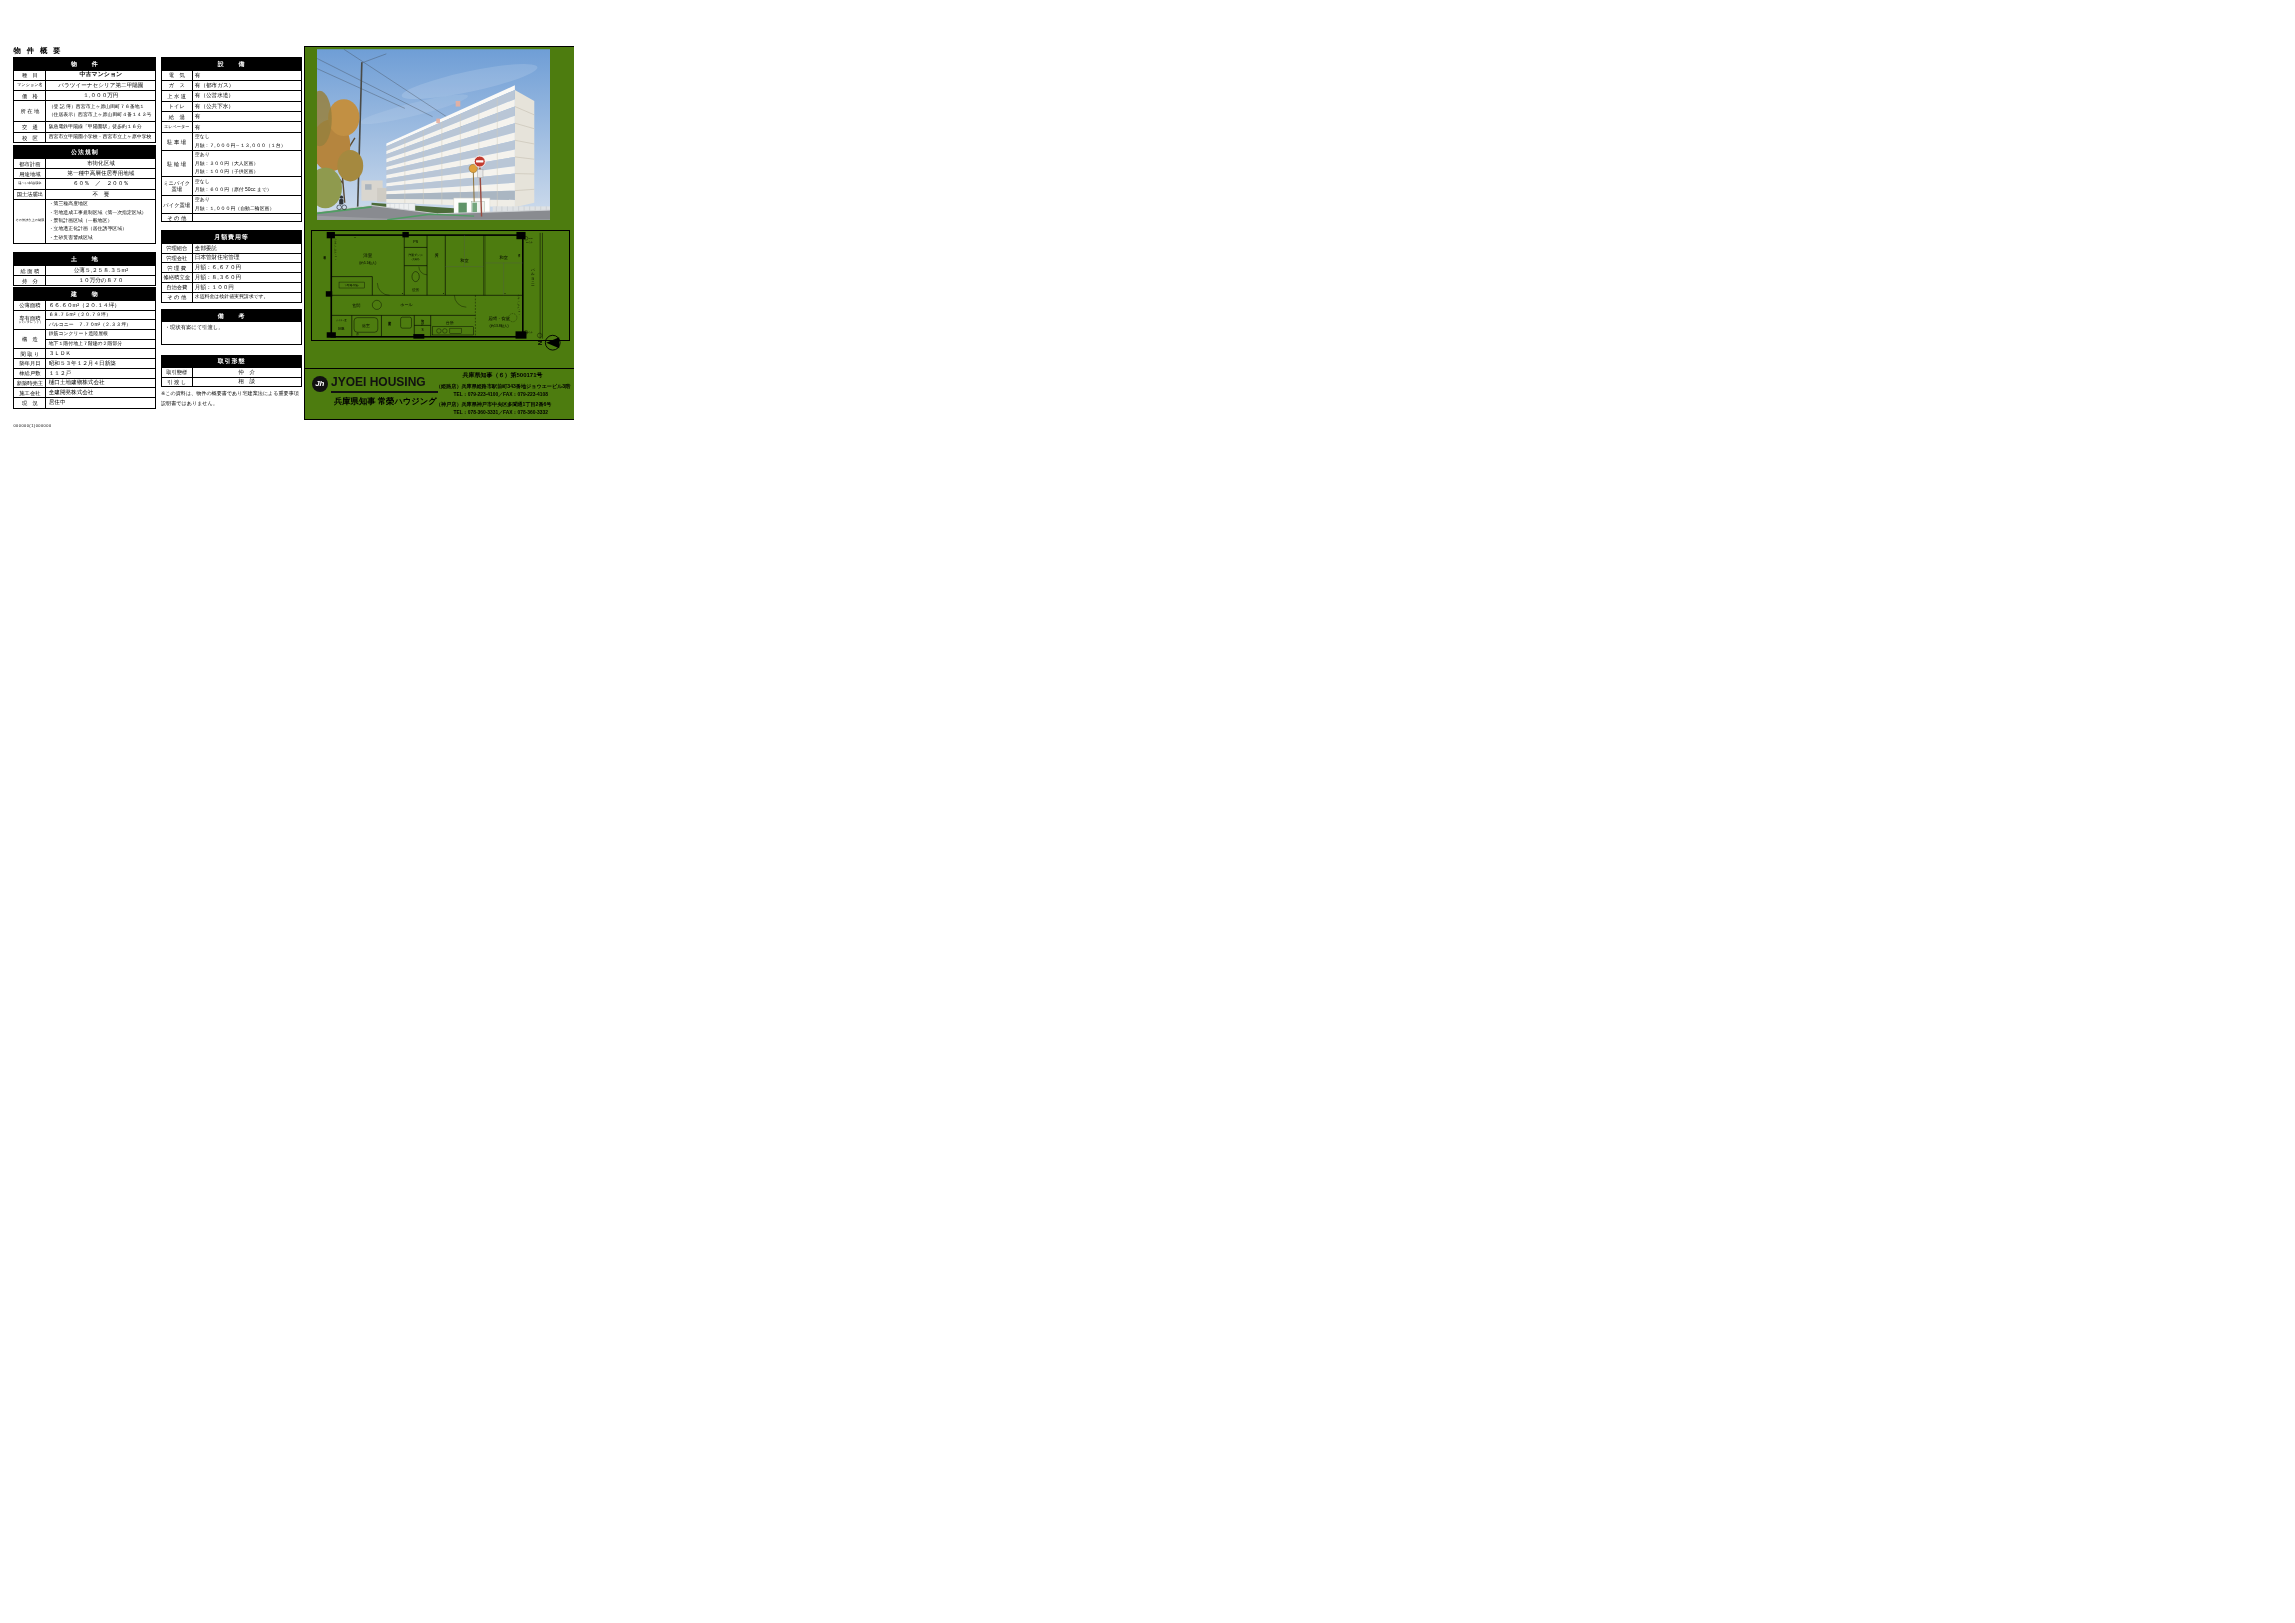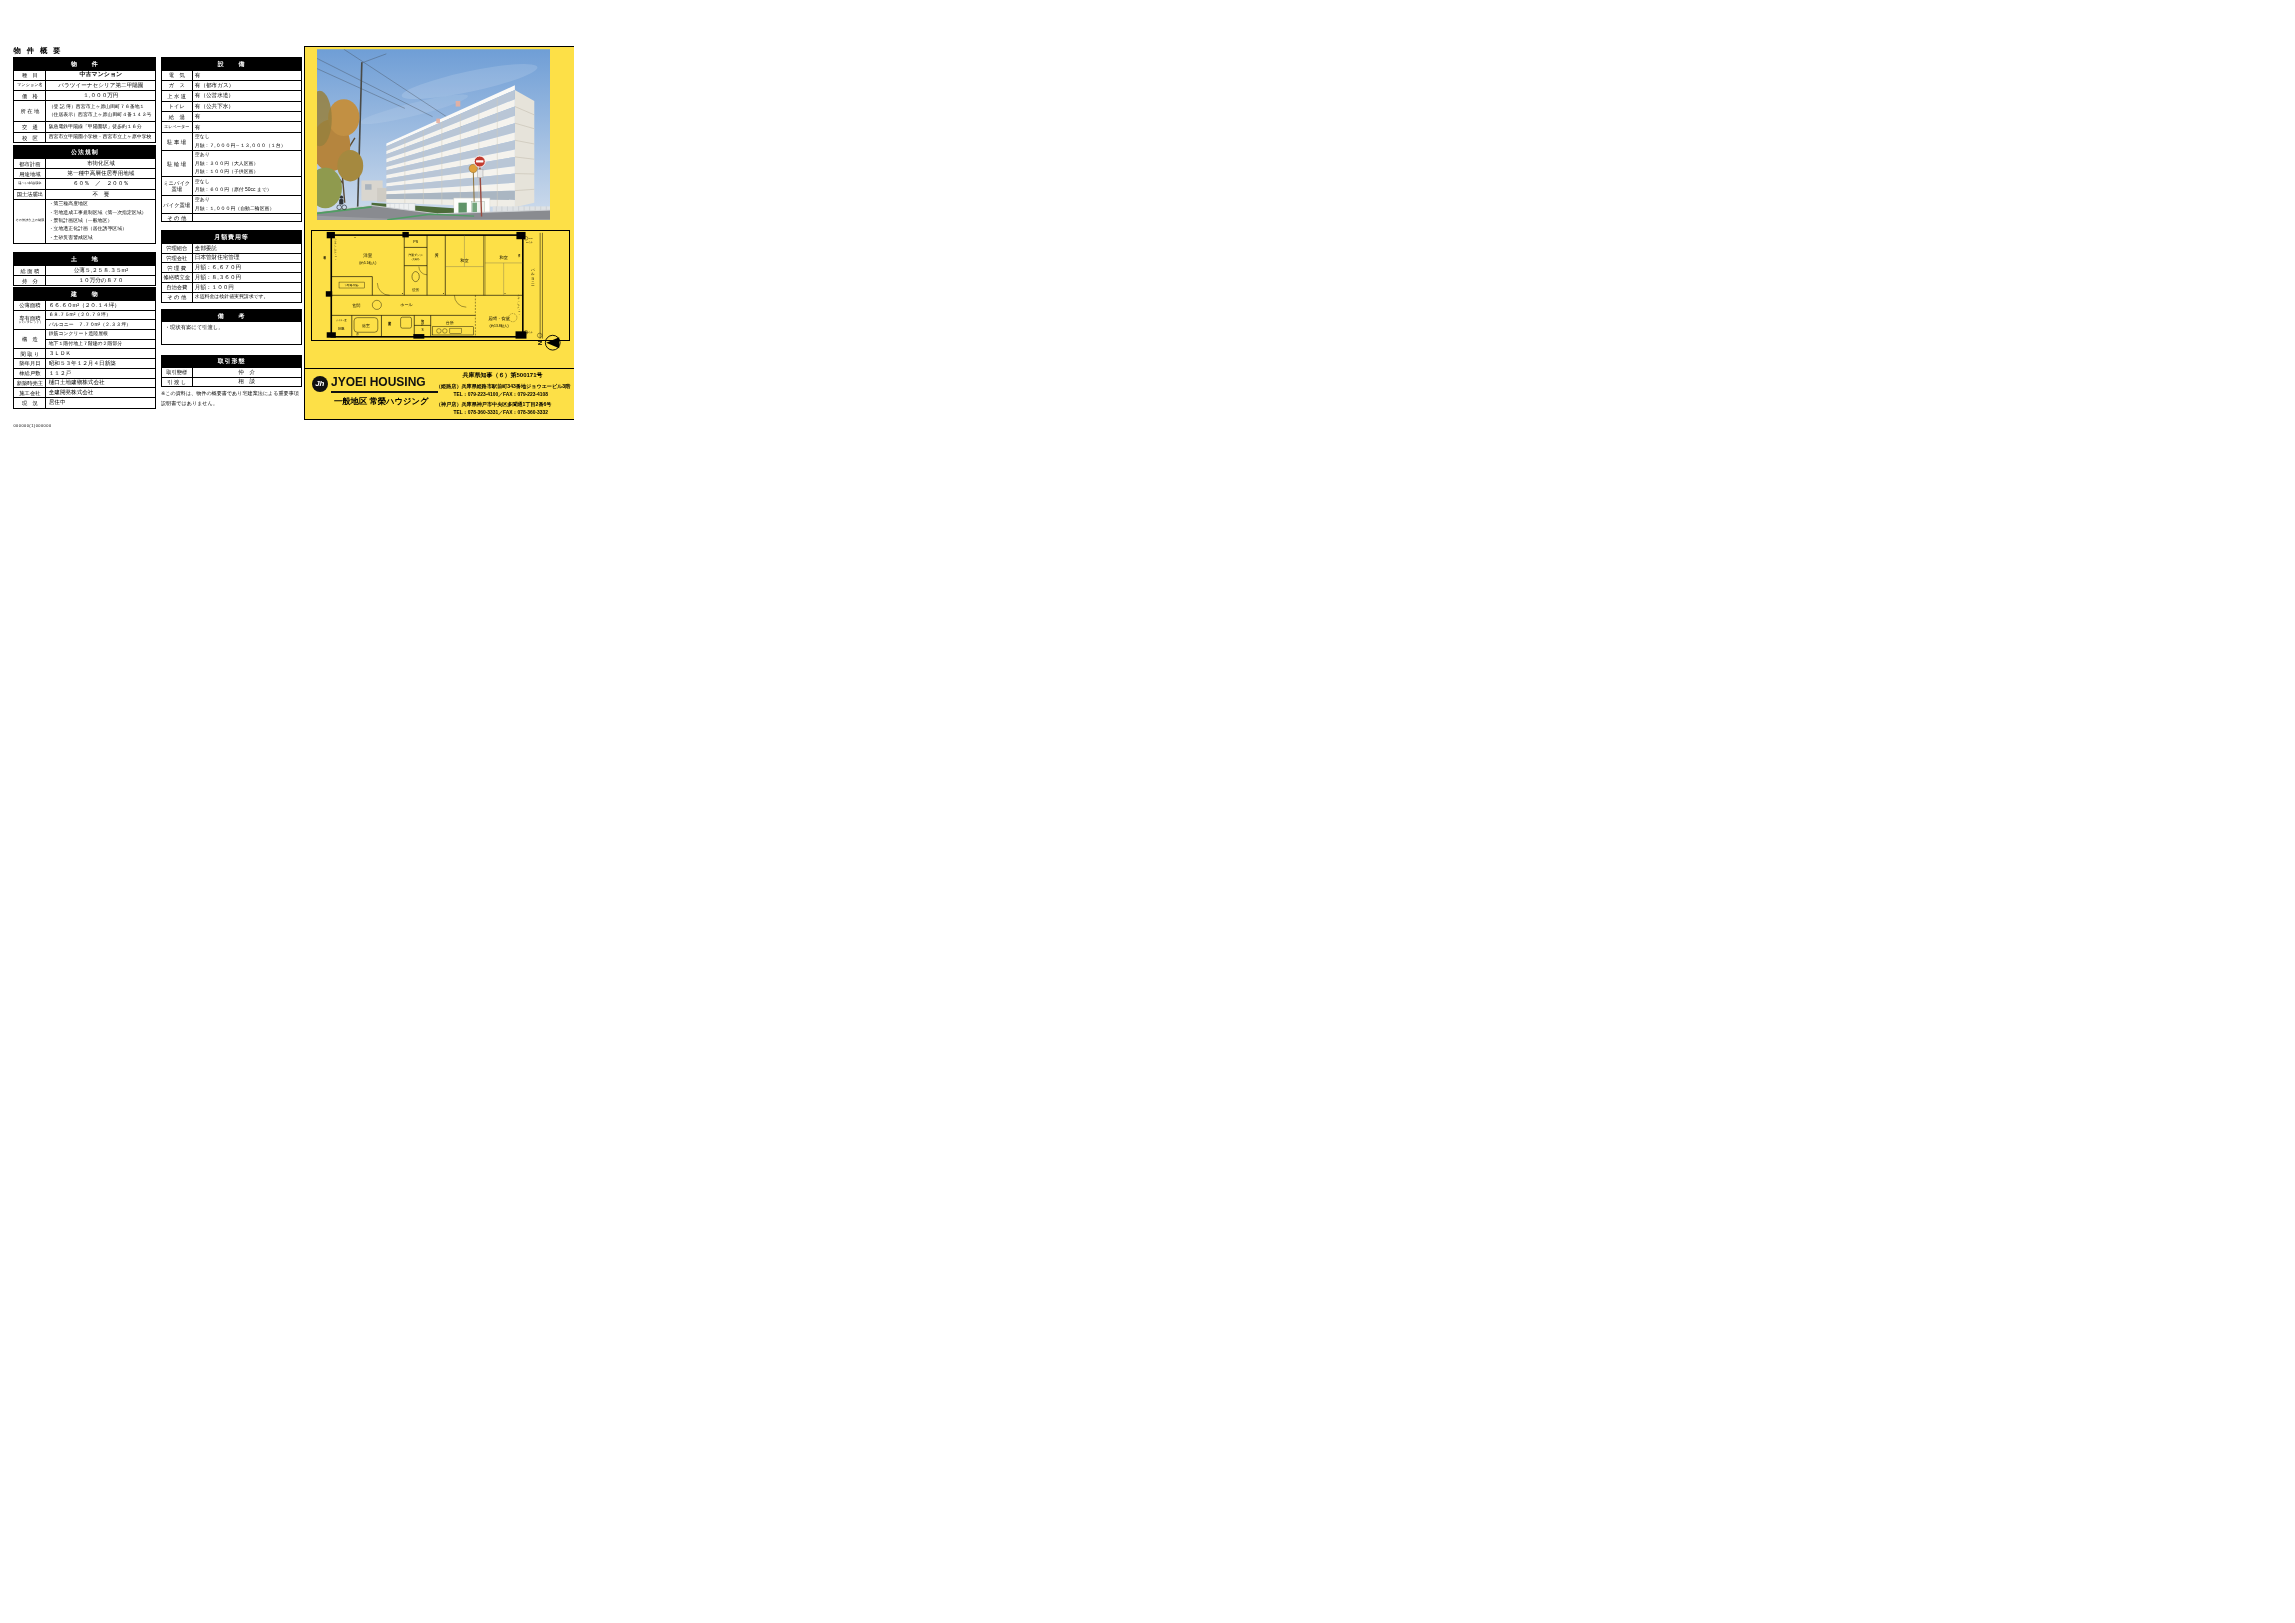--- a/index.html
+++ b/index.html
@@ -27,21 +27,21 @@
   .trow.l .val{align-items:flex-start;text-align:left;}
   .val.vs{font-size:4.9px;line-height:1.7;}
   .val.b{font-weight:bold;font-size:6px;}
   .trow.split .val{padding:0;}
   .trow.split .val > div{flex:1;display:flex;align-items:center;padding:0 2.3px;width:100%;box-sizing:border-box;}
   .trow.split .val > div + div{border-top:0.5px solid #000;}
   #biko-body{height:22px;font-size:5.3px;padding:1.9px 2.8px;box-sizing:border-box;}
   #note{position:absolute;left:161px;top:356px;width:141px;font-size:5.1px;line-height:1.95;}
   
   #rightbox{position:absolute;left:304px;top:13px;width:285px;height:374px;
-            border:1.4px solid #000;box-sizing:border-box;background:#fde047;}
+            border:1.4px solid #000;box-sizing:border-box;background:#4d7c0f;}
   #photo{position:absolute;left:11.6px;top:1.9px;width:233px;height:171px;}
   #fpbox{position:absolute;left:5.6px;top:183px;width:259px;height:111px;
          border:0.9px solid #000;box-sizing:border-box;}
   #fpbox svg{width:100%;height:100%;display:block;}
   .fp text{fill:#000;text-anchor:middle;font-family:"Liberation Sans","DejaVu Sans",sans-serif;}
   .vt{writing-mode:vertical-rl;text-orientation:upright;letter-spacing:1px;}
   #compass{position:absolute;left:230px;top:286px;width:29px;height:19.4px;}
   
   #company{position:absolute;left:0;right:0;top:321px;bottom:0;border-top:1.2px solid #000;}
   #logo-mark{position:absolute;left:6.5px;top:6.5px;width:16.7px;height:16.7px;border-radius:50%;
@@ -648,21 +648,21 @@
     <svg id="compass" viewBox="0 0 62 42">
       <text x="10" y="26" font-size="13" font-weight="bold" text-anchor="middle" transform="rotate(-90 10 22)">N</text>
       <circle cx="38" cy="21" r="16" fill="none" stroke="#000" stroke-width="2"></circle>
       <polygon points="24,21 52,9 52,33" fill="#000"></polygon>
     </svg>
 
     <div id="company">
       <div id="logo-mark">Jh</div>
       <div id="logo-text">JYOEI HOUSING</div>
       <div id="logo-underline"></div>
-      <div id="company-name">一般地区 常榮ハウジング</div>
+      <div id="company-name">兵庫県知事 常榮ハウジング</div>
       <div id="company-right">
         <div class="lic">兵庫県知事（６）第500171号</div>
         <div class="adr">（姫路店）兵庫県姫路市駅前町343番地ジョウエービル3階</div>
         <div class="tel">TEL：079-223-4100／FAX：079-223-4108</div>
         <div class="adr">（神戸店）兵庫県神戸市中央区多聞通1丁目2番6号</div>
         <div class="tel">TEL：078-360-3331／FAX：078-360-3332</div>
       </div>
     </div>
   </div>
 

